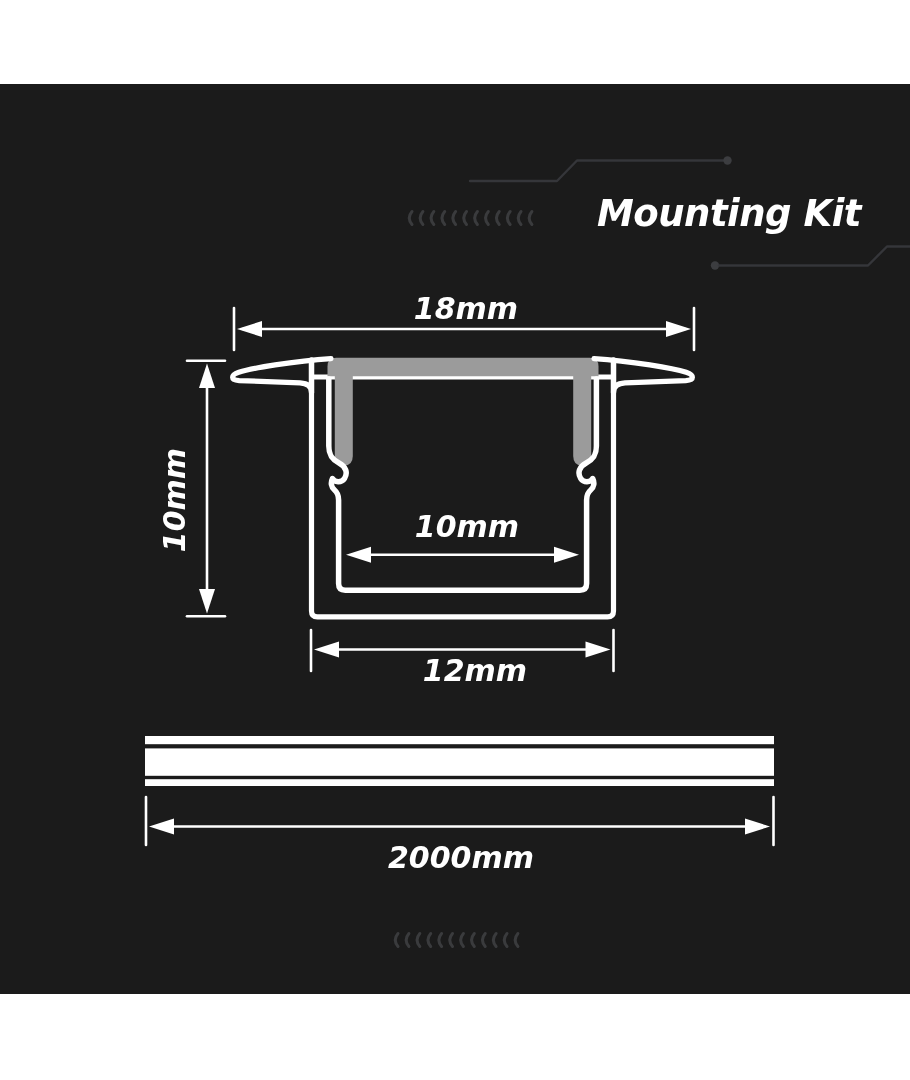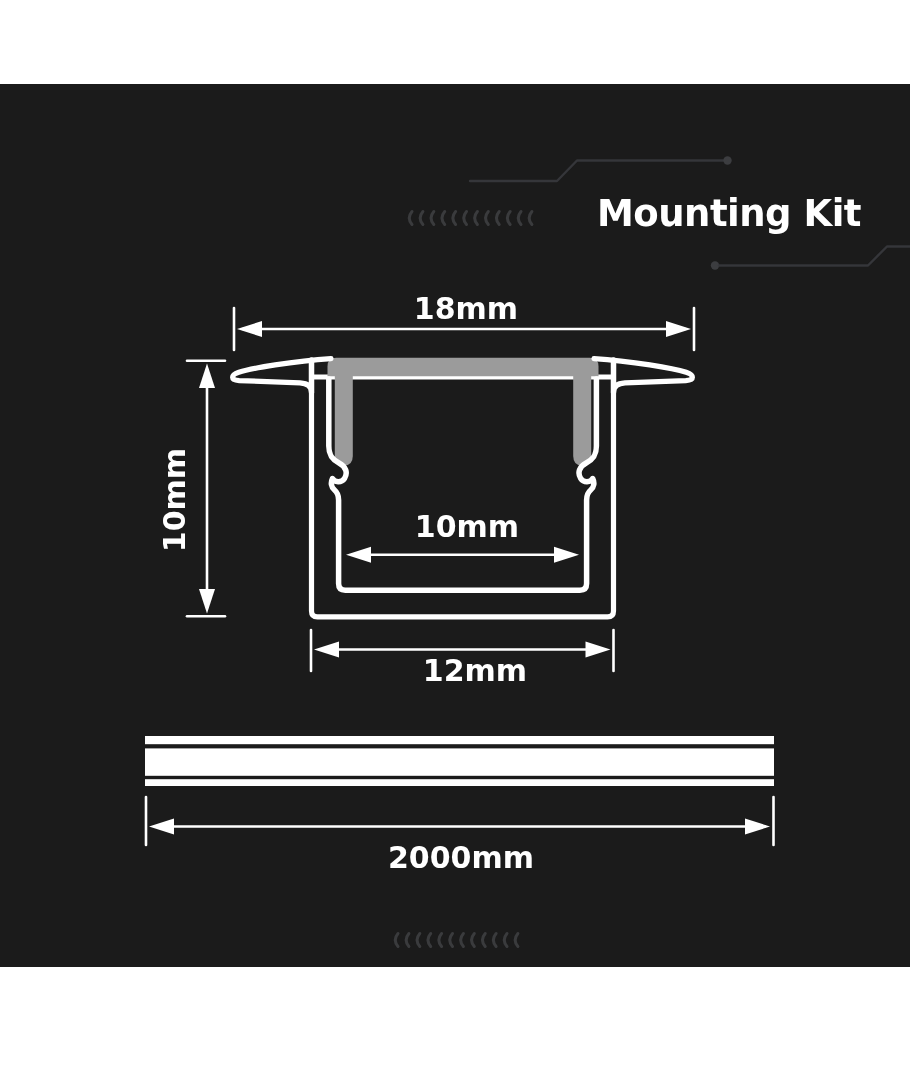--- a/index.html
+++ b/index.html
@@ -1,17 +1,17 @@
 <!DOCTYPE html>
 <html><head>
 <meta charset="utf-8">
 <style>
   html,body{margin:0;padding:0;background:#ffffff;}
-  .stage{position:relative;width:910px;height:967px;background:#ffffff;overflow:hidden;
-         font-family:"DejaVu Sans", sans-serif;}
+  .stage{position:relative;width:910px;height:1080px;background:#ffffff;overflow:hidden;
+         font-family:"DejaVu Sans", sans-serif;font-style:italic;}
   svg{display:block}
   .dim-label{font-family:"DejaVu Sans", sans-serif;font-weight:bold;font-size:30px;fill:#ffffff;}
   .title-label{font-family:"DejaVu Sans", sans-serif;font-weight:bold;font-size:37px;
                letter-spacing:-0.5px;fill:#ffffff;}
   .dimline{stroke:#ffffff;stroke-width:2.6;stroke-linecap:round;}
   .arrowhead{fill:#ffffff;}
   .alu{stroke:#ffffff;fill:none;stroke-linejoin:round;stroke-linecap:round;}
   .circuit{stroke:#35363a;stroke-width:2.4;fill:none;stroke-linejoin:round;stroke-linecap:round;}
   .circuit-dot{fill:#3c3d40;}
   .chv{stroke:#3a3b3d;stroke-width:3;fill:none;stroke-linecap:round;}

